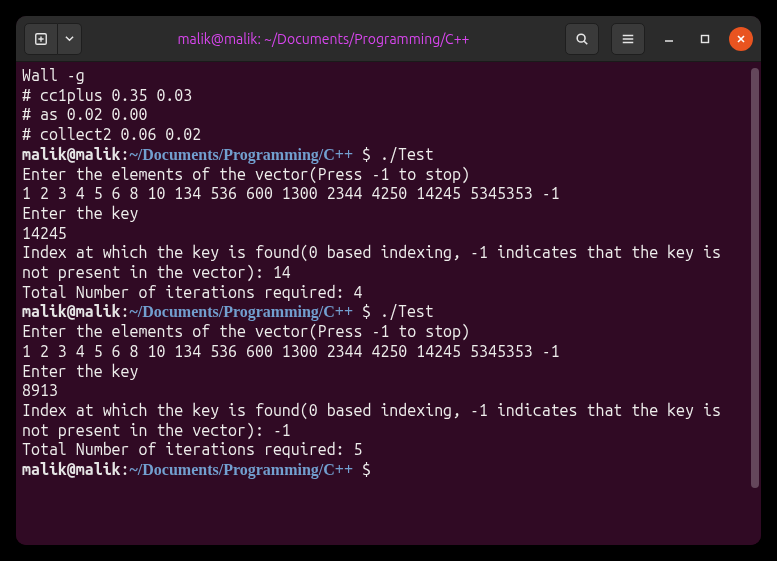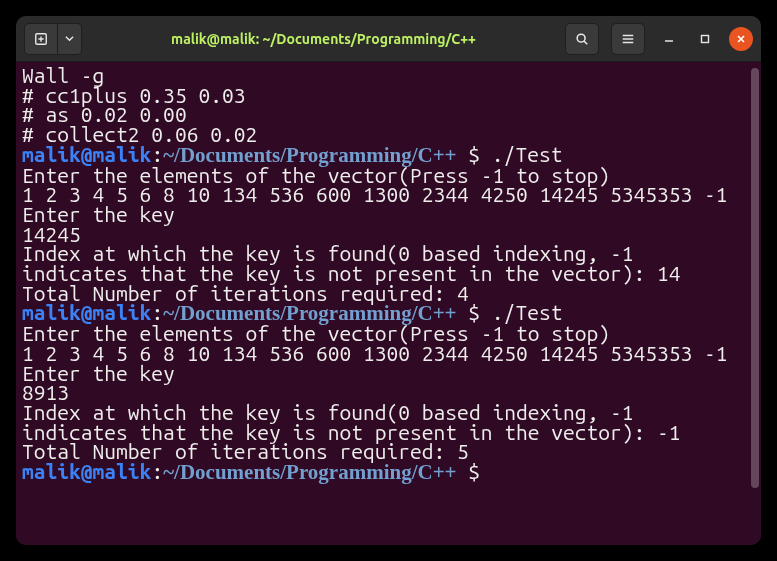--- a/index.html
+++ b/index.html
@@ -42,22 +42,22 @@
       justify-content: center;
       color: #e6e6e6;
       cursor: pointer;
     }
     .tb-split { display: flex; }
     .tb-split .tb-btn:first-child { border-top-right-radius:0; border-bottom-right-radius:0; width:34px;}
     .tb-split .tb-btn:last-child  { border-top-left-radius:0; border-bottom-left-radius:0; border-left:none; width:24px;}
     .tb-title {
       flex: 1;
       text-align: center;
-      color: #bef264;
-      font-weight: 700;
+      color: #d946ef;
+      font-weight: 400;
       font-size: 14px;
       white-space: nowrap;
       overflow: hidden;
     }
     .tb-right { display: flex; align-items: center; gap: 12px; }
     .tb-icon-btn {
       width: 34px; height: 32px;
       background: #3a3a3a;
       border: 1px solid #1e1e1e;
       border-radius: 5px;
@@ -70,28 +70,28 @@
       display: flex; align-items: center; justify-content: center;
       color: #e6e6e6; cursor: pointer;
       font-size: 12px;
     }
     .win-ctrl.close { background: #e95420; color: #fff; }
     .terminal {
       flex: 1;
       background: #300a24;
       padding: 4px 6px;
       font-family: "Ubuntu Mono", "DejaVu Sans Mono", Consolas, monospace;
-      font-size: 21px;
+      font-size: 16px;
       line-height: 19.7px;
       color: #eeeeec;
       overflow-y: auto;
       position: relative;
     }
     .terminal-inner { white-space: pre-wrap; word-break: break-word; padding-right: 10px;}
-    .prompt-user { color: #3b82f6; font-weight: bold; }
+    .prompt-user { color: #e5e5e5; font-weight: bold; }
     .prompt-path { color: #729fcf; font-weight: bold; font-family: Liberation Serif, serif; }
     .prompt-sep  { color: #eeeeec; }
     .scrollbar {
       position: absolute;
       right: 2px; top: 6px;
       width: 8px; height: 420px;
       background: rgba(255,255,255,0.25);
       border-radius: 4px;
     }
     svg { display:block; }

